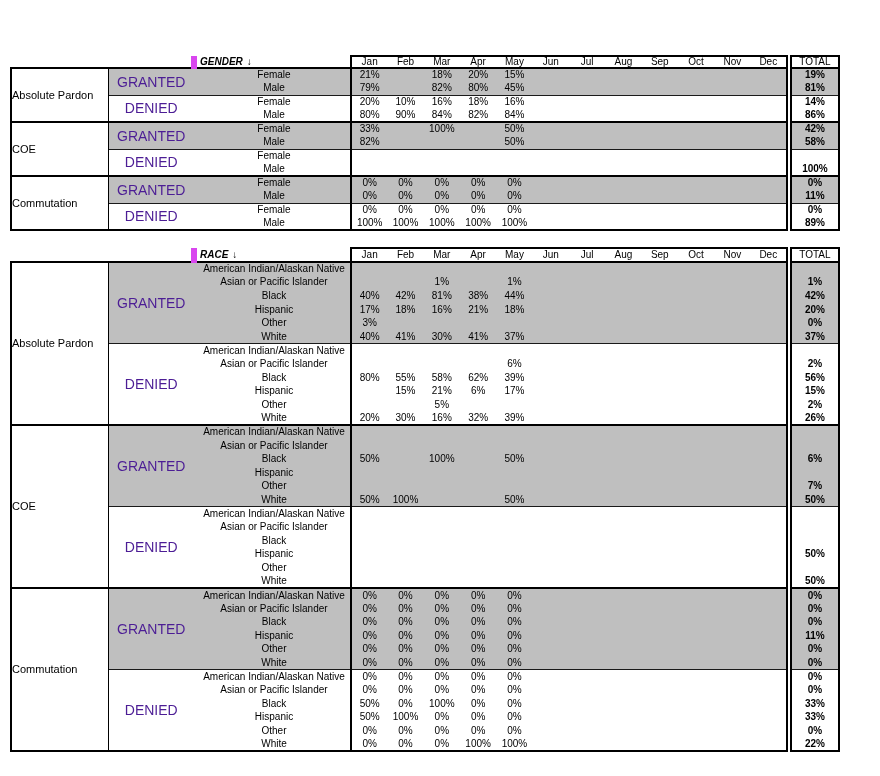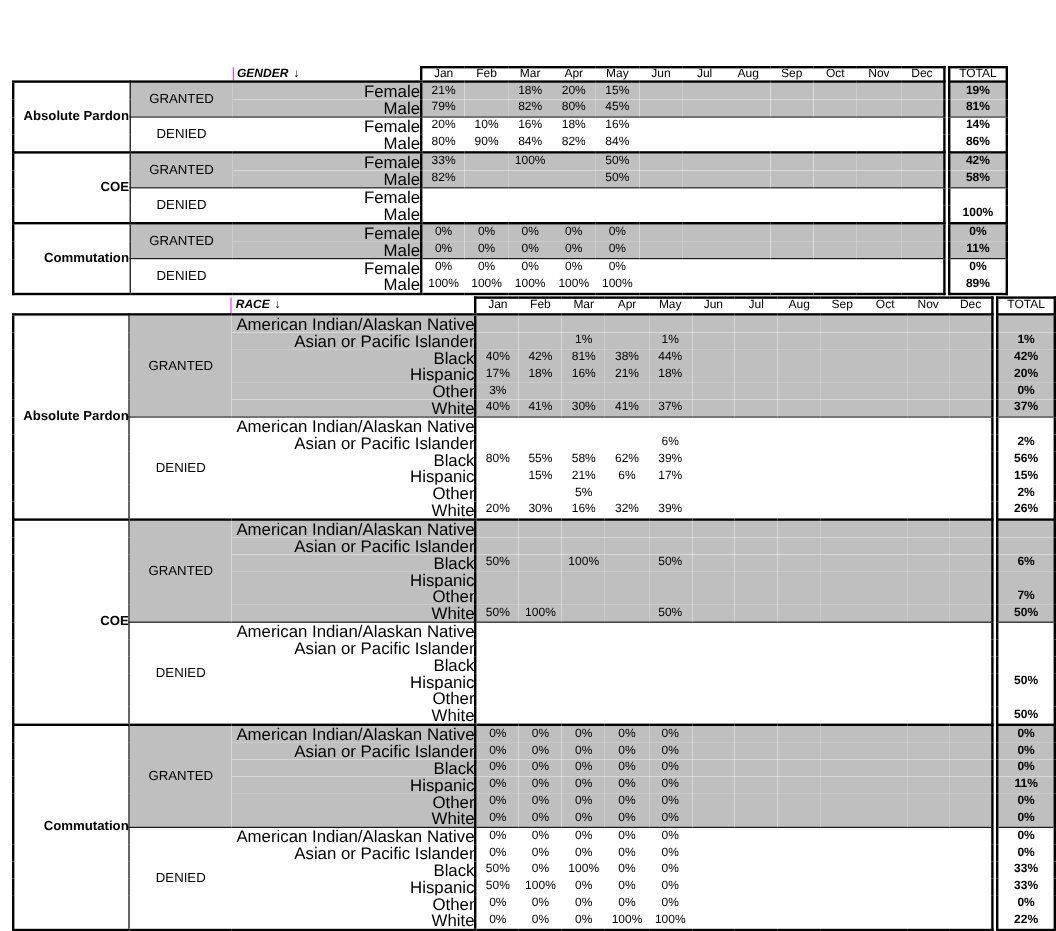--- a/index.html
+++ b/index.html
@@ -15,31 +15,31 @@
   #tw0 tbody tr{height:13.5px;}
   #tw1 tbody tr{height:13.6px;}
   #tw0 thead tr{height:12px;}
   #tw1 thead tr{height:14px;}
 
   
   .bl2{border-left:2px solid #000;}
   .br2{border-right:2px solid #000;}
   .bt2{border-top:2px solid #000;}
   .bb2{border-bottom:2px solid #000;}
-  .bl1{border-left:1px solid #d946ef;}
+  .bl1{border-left:6px solid #d946ef;}
   .br1{border-right:1px solid #000;}
   .bb1{border-bottom:1px solid #1a1a1a;}
 
   
   .g{background:#bfbfbf;}
 
   
-  .cat{font-weight:bold;font-size:11px;text-align:right;margin-left:24px;}
-  .status{font-size:11px;text-align:center;color:#000000;}
-  .lbl{font-size:14px;text-align:right;padding-left:4px;}
+  .cat{font-weight:normal;font-size:11px;text-align:left;margin-left:24px;}
+  .status{font-size:14px;text-align:center;color:#4c1d95;}
+  .lbl{font-size:10px;text-align:center;padding-left:4px;}
   .val{font-size:10px;text-align:center;}
   .tot{font-size:10px;font-weight:bold;text-align:center;}
   .mh{font-size:10px;font-weight:normal;text-align:center;}
   .hl{font-size:10px;font-weight:bold;font-style:italic;padding-left:3px;}
   .hl .arrow{font-style:normal;font-weight:bold;padding-left:4px;}
 </style>
 </head>
 <body>
 
 <div id="tw0" class="tbl-wrap">

